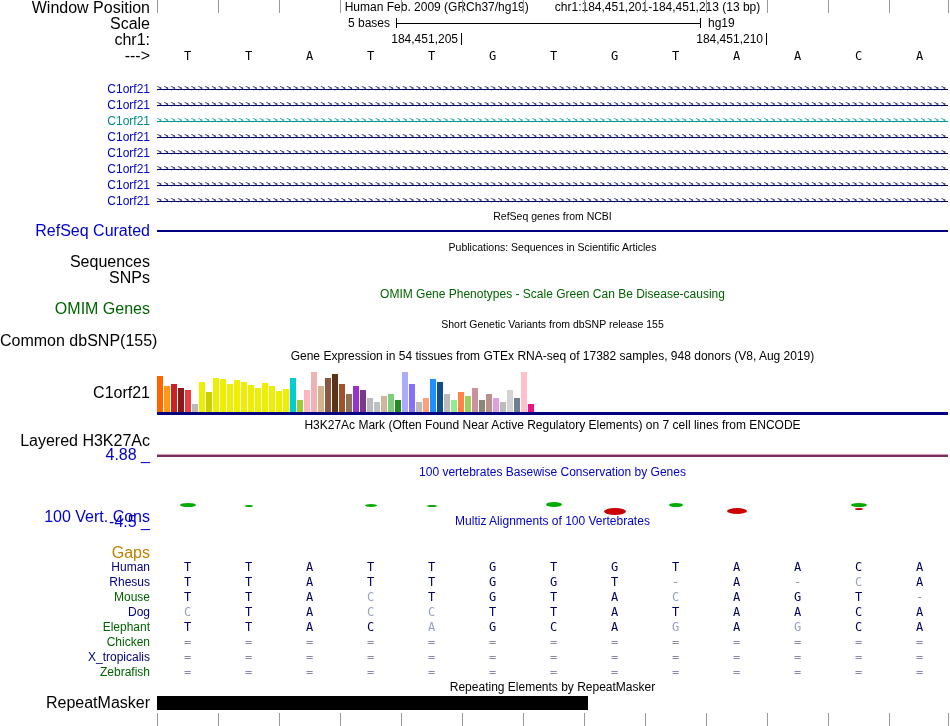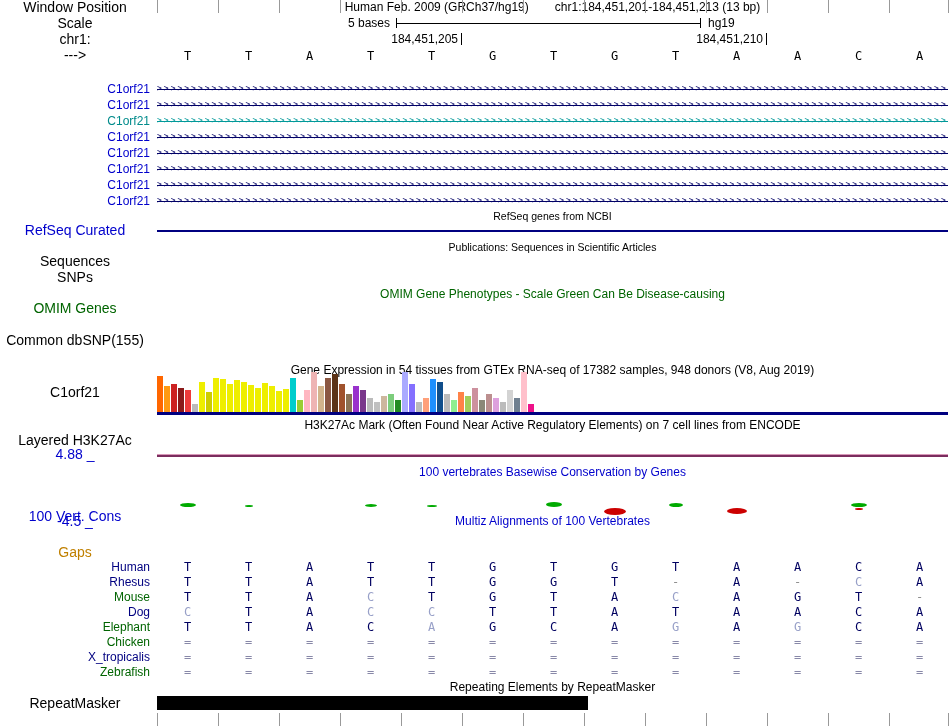--- a/index.html
+++ b/index.html
@@ -1,20 +1,20 @@
 <!DOCTYPE html>
 <html><head>
 <meta charset="utf-8">
 <style>
   *{margin:0;padding:0;box-sizing:border-box}
   html,body{background:#fff}
   body{font-family:"Liberation Sans",sans-serif;color:#000}
   #stage{position:relative;width:950px;height:726px;background:#fff;overflow:hidden}
   .abs{position:absolute}
-  .g{position:absolute;left:0;width:150px;text-align:center;font-size:14px;line-height:13px;white-space:nowrap}
+  .g{position:absolute;left:0;width:150px;text-align:right;font-size:16px;line-height:13px;white-space:nowrap}
   .n{position:absolute;left:157px;width:791px;text-align:center;font-size:12px;line-height:13px;white-space:nowrap}
   .small{font-size:10.5px}
   .blue{color:#0000CC}
   .green{color:#006400}
   .orange{color:#C08000}
   .gap24{display:inline-block;width:26px}
 </style>
 </head>
 <body>
 
@@ -43,23 +43,24 @@
   <div class="g blue" style="top:224px">RefSeq Curated</div>
   <div class="abs" style="top:230px;left:157px;width:791px;height:2px;background:#000080"></div>
 
   <div class="n small" style="top:241px">Publications: Sequences in Scientific Articles</div>
   <div class="g" style="top:255px">Sequences</div>
   <div class="g" style="top:271px">SNPs</div>
 
   <div class="n green" style="top:288px">OMIM Gene Phenotypes - Scale Green Can Be Disease-causing</div>
   <div class="g green" style="top:302px">OMIM Genes</div>
 
+  <div class="n small" style="top:318px">Short Genetic Variants from dbSNP release 155</div>
   <div class="g" style="top:334px">Common dbSNP(155)</div>
 
-  <div class="n" style="top:364px">Gene Expression in 54 tissues from GTEx RNA-seq of 17382 samples, 948 donors (V8, Aug 2019)</div>
+  <div class="n" style="top:350px">Gene Expression in 54 tissues from GTEx RNA-seq of 17382 samples, 948 donors (V8, Aug 2019)</div>
   <div class="g" style="top:386px">C1orf21</div>
   <div class="abs" style="top:412px;left:157px;width:791px;height:3px;background:#000080"></div>
 
   <div class="n" style="top:419px">H3K27Ac Mark (Often Found Near Active Regulatory Elements) on 7 cell lines from ENCODE</div>
   <div class="g" style="top:434px">Layered H3K27Ac</div>
   <div class="abs" style="top:454px;left:157px;width:791px;height:1px;background:#D898B8"></div>
   <div class="abs" style="top:455px;left:157px;width:791px;height:2px;background:#7B2D5E"></div>
 
   <div class="g blue" style="top:448px">4.88 _</div>
   <div class="n blue" style="top:466px">100 vertebrates Basewise Conservation by Genes</div>

